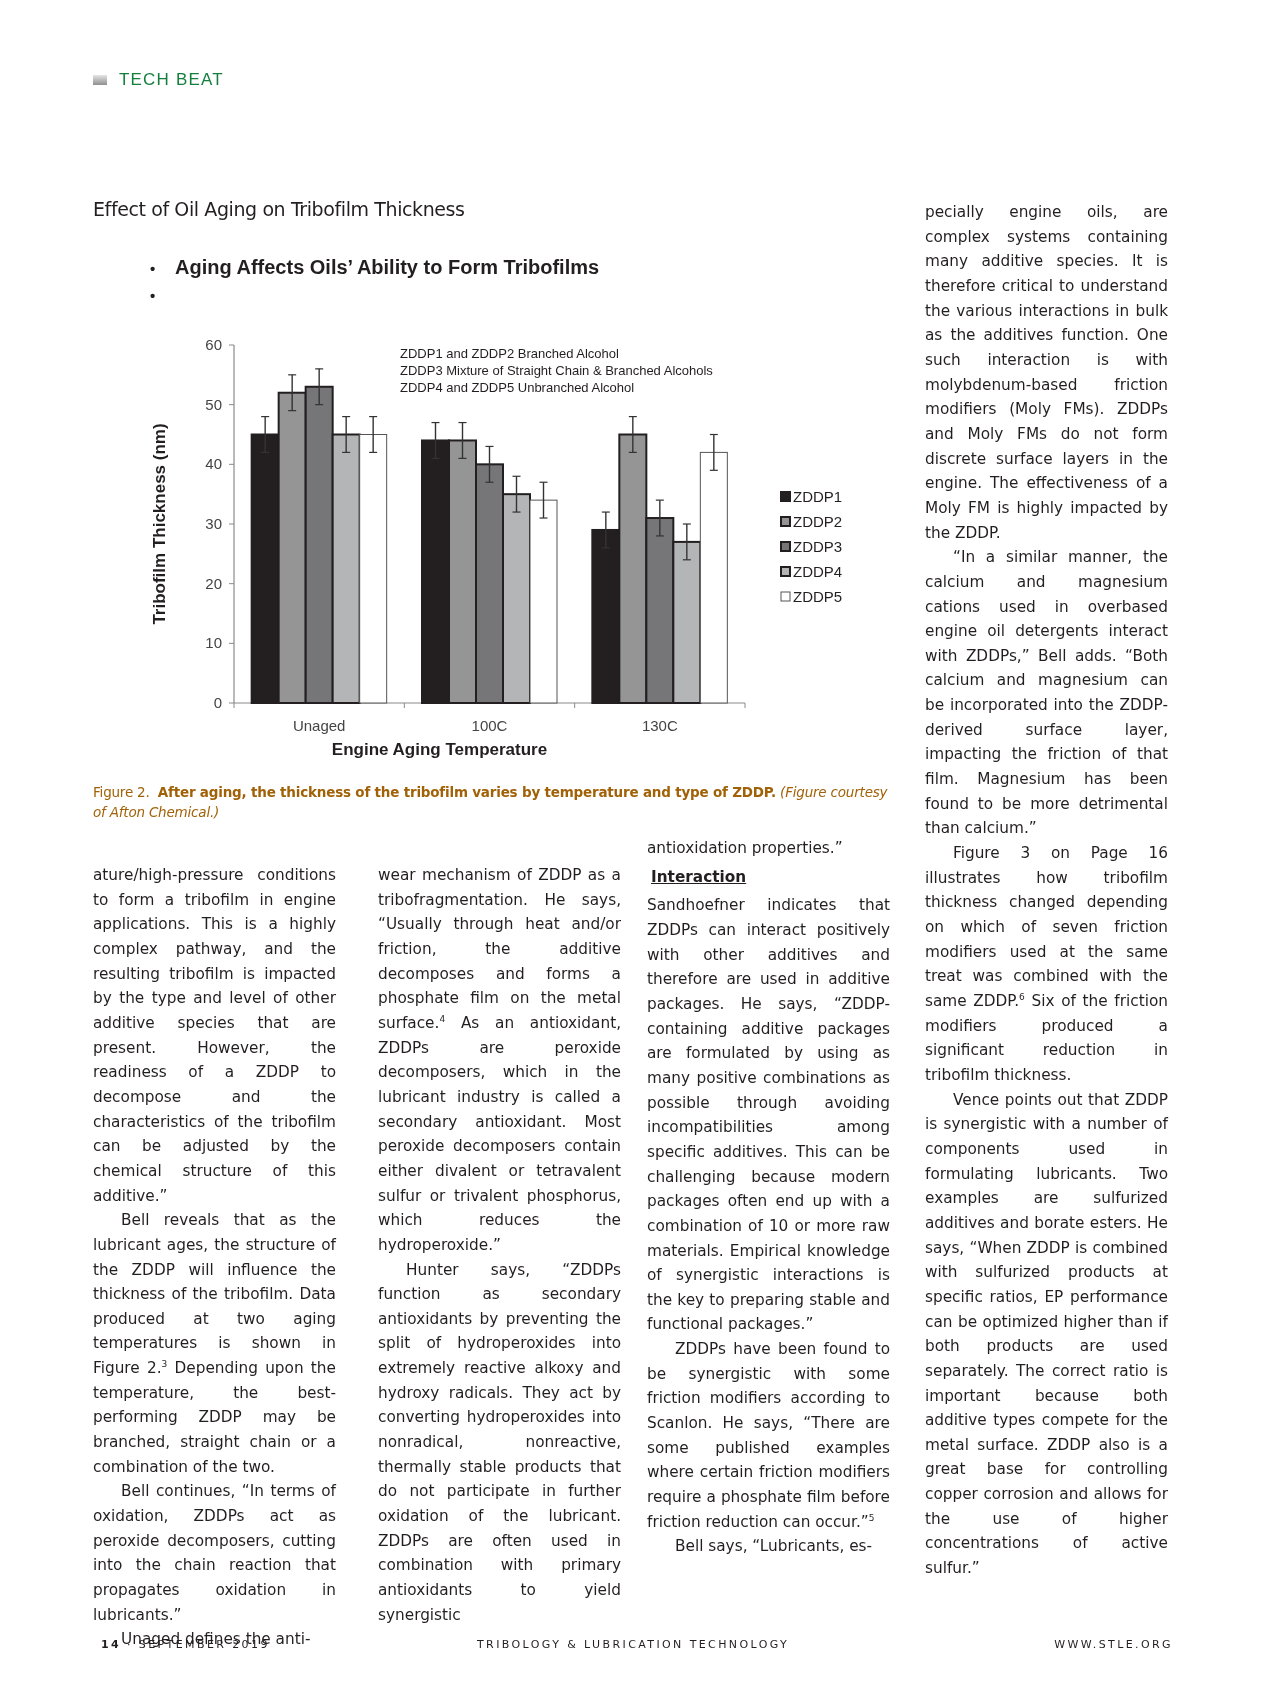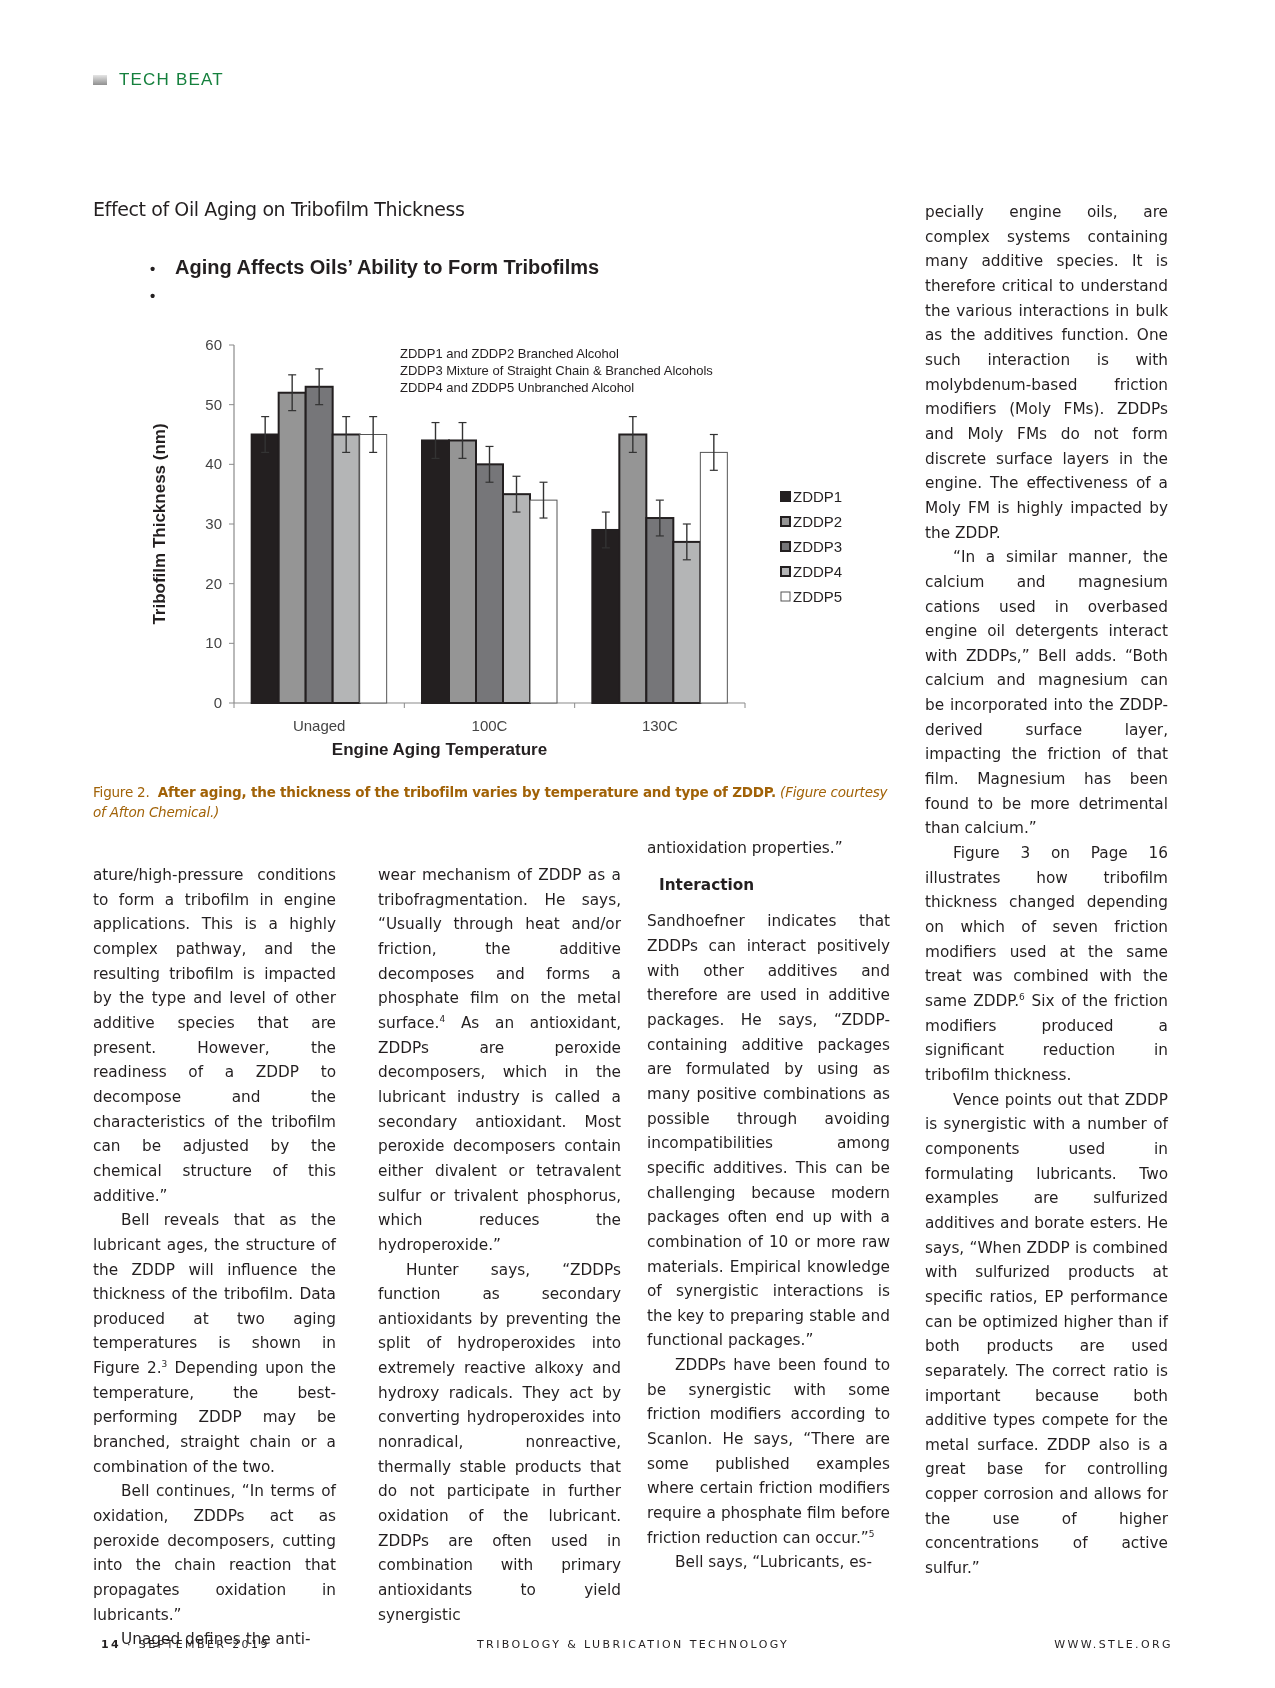--- a/index.html
+++ b/index.html
@@ -10,21 +10,21 @@
   .fig-bullets { position:absolute; left:150px; top:256px; font-family:"Liberation Sans", sans-serif; font-weight:bold; font-size:20px; color:#231f20; }
   .fig-bullets .b { display:flex; align-items:baseline; height:31px; }
   .fig-bullets .dot { width:25px; font-size:15px; }
   #chart { position:absolute; left:135px; top:325px; }
   .caption { position:absolute; left:93px; top:782px; width:800px; font-family:"DejaVu Sans", sans-serif; font-size:13.5px; line-height:20px; letter-spacing:-0.2px; color:#a16207; }
   .caption b { font-weight:bold; }
   .caption i { font-style:italic; }
   .col { position:absolute; width:243px; font-family:"DejaVu Sans", sans-serif; font-size:15.3px; line-height:24.65px; text-align:justify; color:#231f20; }
   .col p { margin:0; }
   .col p.ind { text-indent:28px; }
-  .col h4 { margin:12px; font-size:15.3px; font-weight:bold; line-height:24.65px; }
+  .col h4 { margin:4px; font-size:15.3px; font-weight:bold; line-height:24.65px;text-decoration:underline; }
   .col sup { font-size:9px; line-height:0; }
   .c1 { left:93px; top:863px; }
   .c2 { left:378px; top:863px; }
   .c3 { left:647px; top:836px; }
   .c4 { left:925px; top:200px; }
   .arrow { color:#d2232a; font-size:14px; margin-left:6px; }
   .footer { position:absolute; top:1638px; left:93px; width:1080px; font-family:"DejaVu Sans", sans-serif; font-size:11px; letter-spacing:2.4px; color:#231f20; }
   .footer .l { position:absolute; left:8px; }
   .footer .l b { font-weight:bold; }
   .footer .c { position:absolute; left:384px;text-align:center; }

